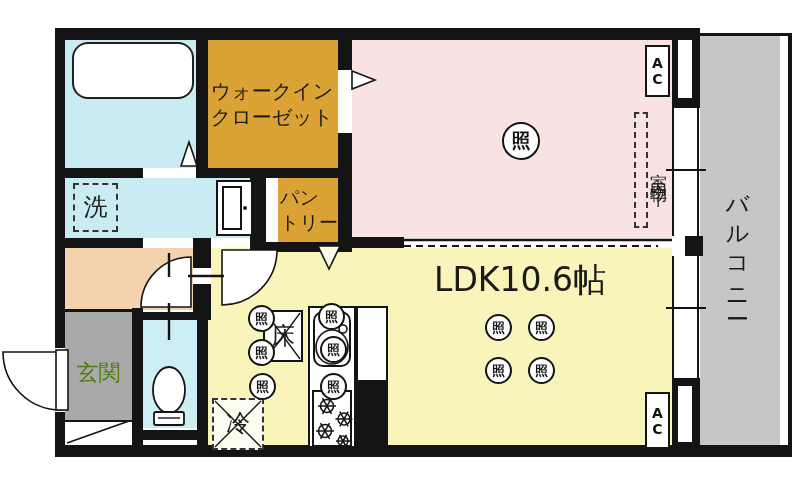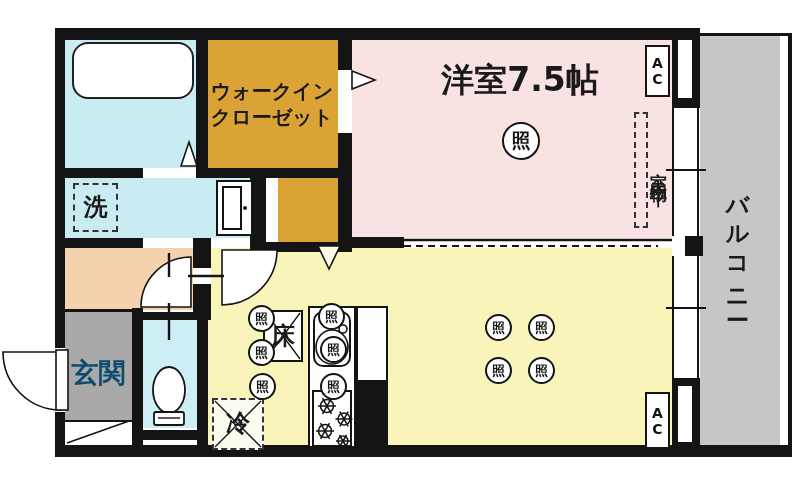--- a/index.html
+++ b/index.html
@@ -5,21 +5,21 @@
   html,body{margin:0;padding:0;background:#fff;}
   #plan{
     position:relative;width:800px;height:483px;background:#ffffff;overflow:hidden;
     font-family:"DejaVu Sans","Liberation Sans",sans-serif;
   }
   .room{position:absolute;z-index:1;}
   .wall{position:absolute;background:#141414;z-index:2;}
   .slot{position:absolute;background:#ffffff;z-index:3;}
   .fixture{position:absolute;z-index:4;box-sizing:border-box;}
   .label{
-    position:absolute;z-index:6;color:#1a1a1a;font-weight:bold;
+    position:absolute;z-index:6;color:#1a1a1a;font-weight:normal;
     display:flex;align-items:center;justify-content:center;text-align:left;
     white-space:pre-line;line-height:1.3;
   }
   .vtext{
     writing-mode:vertical-rl;text-orientation:upright;
   }
   .light{
     position:absolute;z-index:6;background:#fff;border:2px solid #141414;border-radius:50%;
     display:flex;align-items:center;justify-content:center;color:#141414;font-weight:bold;
     box-sizing:border-box;
@@ -180,22 +180,24 @@
 
     <g stroke="#141414" stroke-width="1.3">
       <line x1="215" y1="401" x2="261" y2="447"></line>
         <line x1="261" y1="401" x2="215" y2="447"></line>
     </g>
   </svg>
 
   <div class="label" style="left:206px;top:74px;width:132px;height:60px;font-size:20px;">ウォークイン
 クローゼット</div>
   <div class="label" style="left:73px;top:192px;width:45px;height:32px;font-size:24px;">洗</div>
-  <div class="label" style="left:400px;top:60px;width:240px;height:40px;font-size:33px;">洋室7.5帖</div>
-  <div class="label" style="left:65px;top:357px;width:67px;height:32px;font-size:27px;color:#0c4a6e;">玄関</div>
+  <div class="label" style="left:278px;top:182px;width:62px;height:56px;font-size:19px;">パン
+トリー</div>
+  <div class="label" style="left:400px;top:260px;width:240px;height:40px;font-size:33px;">LDK10.6帖</div>
+  <div class="label" style="left:65px;top:357px;width:67px;height:32px;font-size:22px;color:#4d7c0f;">玄関</div>
   <div class="label" style="left:262px;top:322px;width:42px;height:30px;font-size:24px;">床</div>
   <div class="label" style="left:212px;top:409px;width:52px;height:30px;font-size:24px;">冷</div>
   <div class="label vtext" style="left:722px;top:163px;width:30px;height:165px;font-size:23px;letter-spacing:6px;">バルコニー</div>
   <div class="label vtext" style="left:648px;top:116px;width:22px;height:112px;font-size:17px;letter-spacing:6px;">室内物干</div>
 
   <div class="acbox vtext" style="left:645px;top:45px;width:25px;height:52px;">AC</div>
   <div class="acbox vtext" style="left:645px;top:392px;width:25px;height:57px;">AC</div>
 
   <div class="light lg" style="left:502px;top:122px;">照</div>
   <div class="light sm" style="left:485px;top:314px;">照</div>

